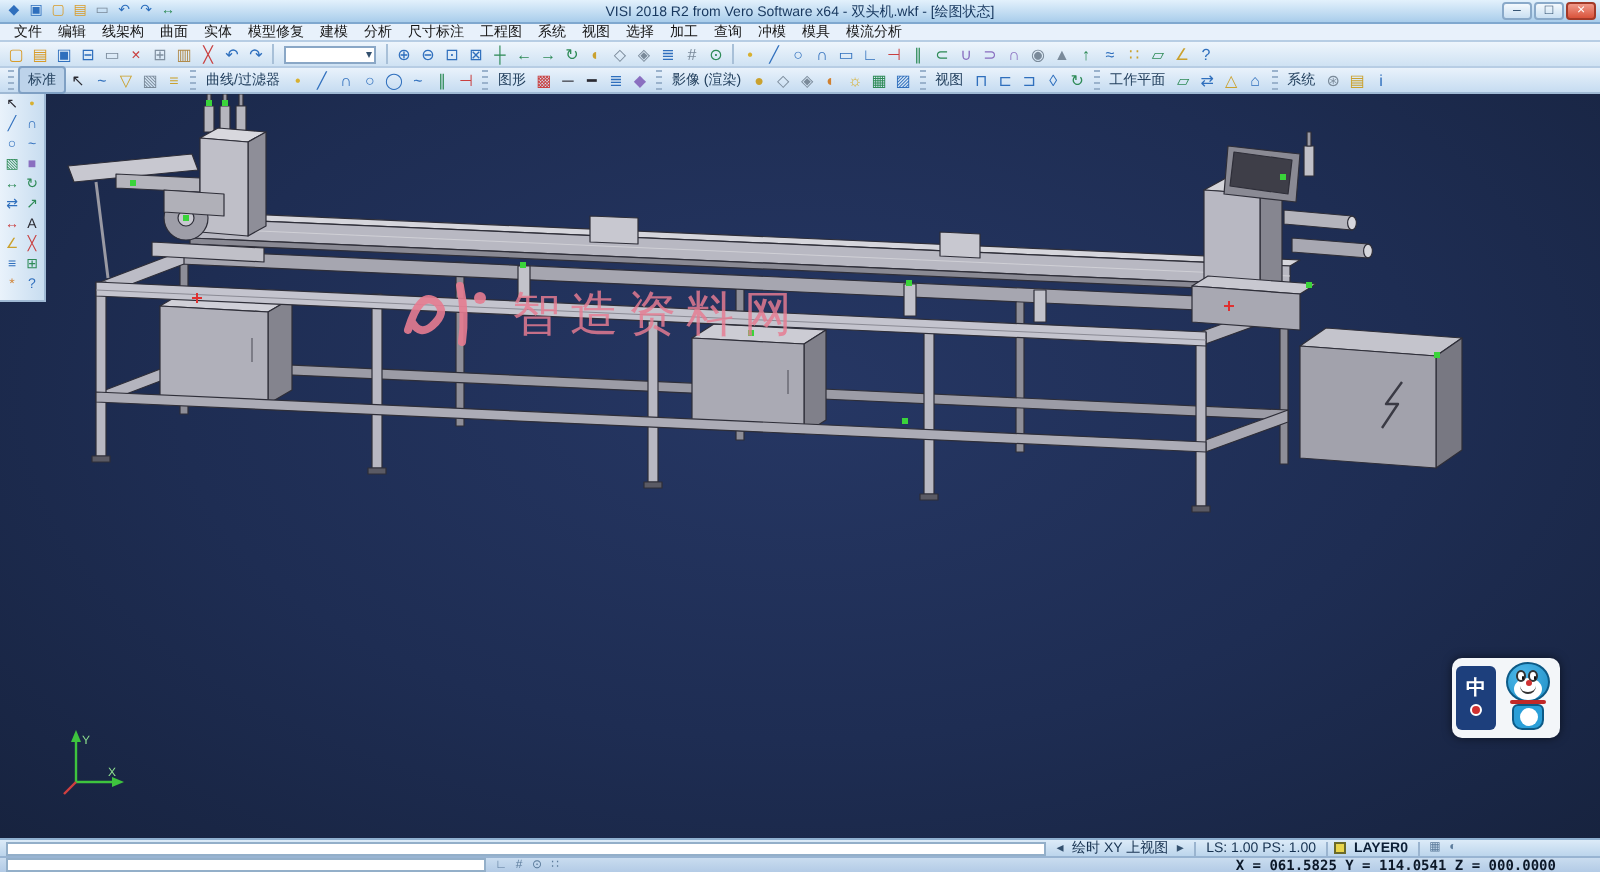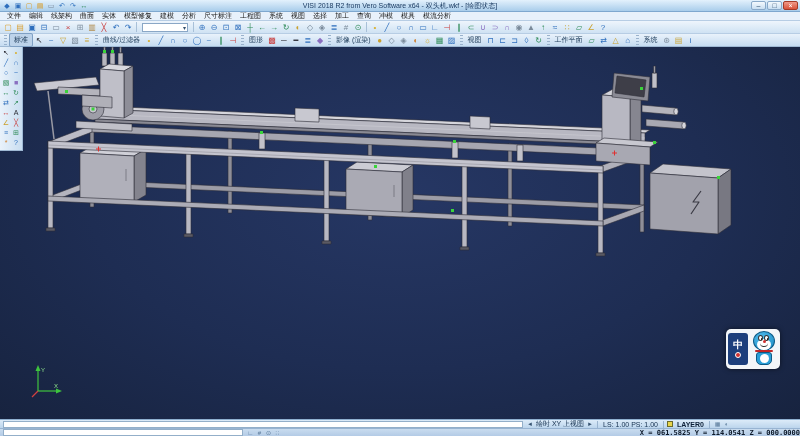--- a/index.html
+++ b/index.html
@@ -64,21 +64,21 @@
   .status1{position:absolute;left:0;top:419px;width:800px;height:9px;background:linear-gradient(#dcebf8,#bcd5ec);border-top:1px solid #8fb0d0;display:flex;align-items:center;font-size:7px;color:#16314f;z-index:20;}
   .status2{position:absolute;left:0;top:428px;width:800px;height:8px;background:linear-gradient(#c9dcef,#b3cbe6);border-top:1px solid #98b4d2;display:flex;align-items:center;font-size:7px;color:#16314f;z-index:20;}
   .prompt-field{height:7px;background:#fff;border:1px solid #93afc9;margin:0 3px;font-size:6px;font-family:"Liberation Sans",sans-serif;}
   .prompt-field.big{flex:1 1 auto;max-width:520px;}
   .prompt-field.small{width:240px;}
   .status-sep{width:1px;height:7px;background:#9ab4cf;margin:0 3px;}
   .status-item{white-space:nowrap;padding:0 2px;}
   .arrow-btn{width:8px;text-align:center;color:#33506e;cursor:default;}
   .layer-chip{display:inline-block;width:6px;height:6px;background:#e8d44a;border:1px solid #6a6a2a;margin-right:2px;}
   .layer-name{font-weight:bold;color:#0c1f36;}
-  .coords{margin-left:auto;padding-right:0;font-family:"DejaVu Sans Mono",monospace;font-weight:bold;color:#0c1828;white-space:nowrap;}
+  .coords{margin-left:auto;padding-right:22px;font-family:"DejaVu Sans Mono",monospace;font-weight:bold;color:#0c1828;white-space:nowrap;}
   .status1 .tbico,.status2 .tbico{width:9px;height:8px;font-size:6px;line-height:8px;}
   .spacer{flex:1 1 auto;}
 </style>
 </head>
 <body>
 
 <div class="titlebar">
   <div class="qat">
       <span class="tbico" style="color: rgb(47, 111, 189);">◆</span>
       <span class="tbico" style="color: rgb(47, 111, 189);">▣</span>
@@ -295,20 +295,28 @@
           <rect x="451" y="162" width="3" height="3"></rect>
         <rect x="717" y="129" width="3" height="3"></rect>
       </g>
       <g stroke="#e03030" stroke-width="1" fill="none">
         <path d="M96,102 h5 M98.5,99.5 v5"></path>
         <path d="M612,106 h5 M614.5,103.5 v5"></path>
       </g>
     </g>
   </svg>
 
+  <div class="watermark">
+    <svg class="wm-logo" viewBox="0 0 52 40">
+      <path d="M8,28 Q14,8 22,14 Q28,19 20,26 Q14,31 10,24" fill="none" stroke="#e67c91" stroke-width="4" stroke-linecap="round"></path>
+      <path d="M34,6 q3,14 1,28" fill="none" stroke="#e67c91" stroke-width="4" stroke-linecap="round"></path>
+      <circle cx="44" cy="12" r="3" fill="#e67c91"></circle>
+    </svg>
+    <span class="wm-text">智造资料网</span>
+  </div>
 
   <svg class="axis-triad" viewBox="0 0 40 40">
     <line x1="10" y1="30" x2="10" y2="8" stroke="#3ec43e" stroke-width="1.2"></line>
     <polygon points="10,4 7.5,10 12.5,10" fill="#3ec43e"></polygon>
     <line x1="10" y1="30" x2="30" y2="30" stroke="#3ec43e" stroke-width="1.2"></line>
     <polygon points="34,30 28,27.5 28,32.5" fill="#3ec43e"></polygon>
     <line x1="10" y1="30" x2="4" y2="36" stroke="#d04040" stroke-width="1.2"></line>
     <text x="13" y="11" fill="#8fe08f" font-size="6">Y</text>
     <text x="26" y="27" fill="#8fe08f" font-size="6">X</text>
   </svg>

